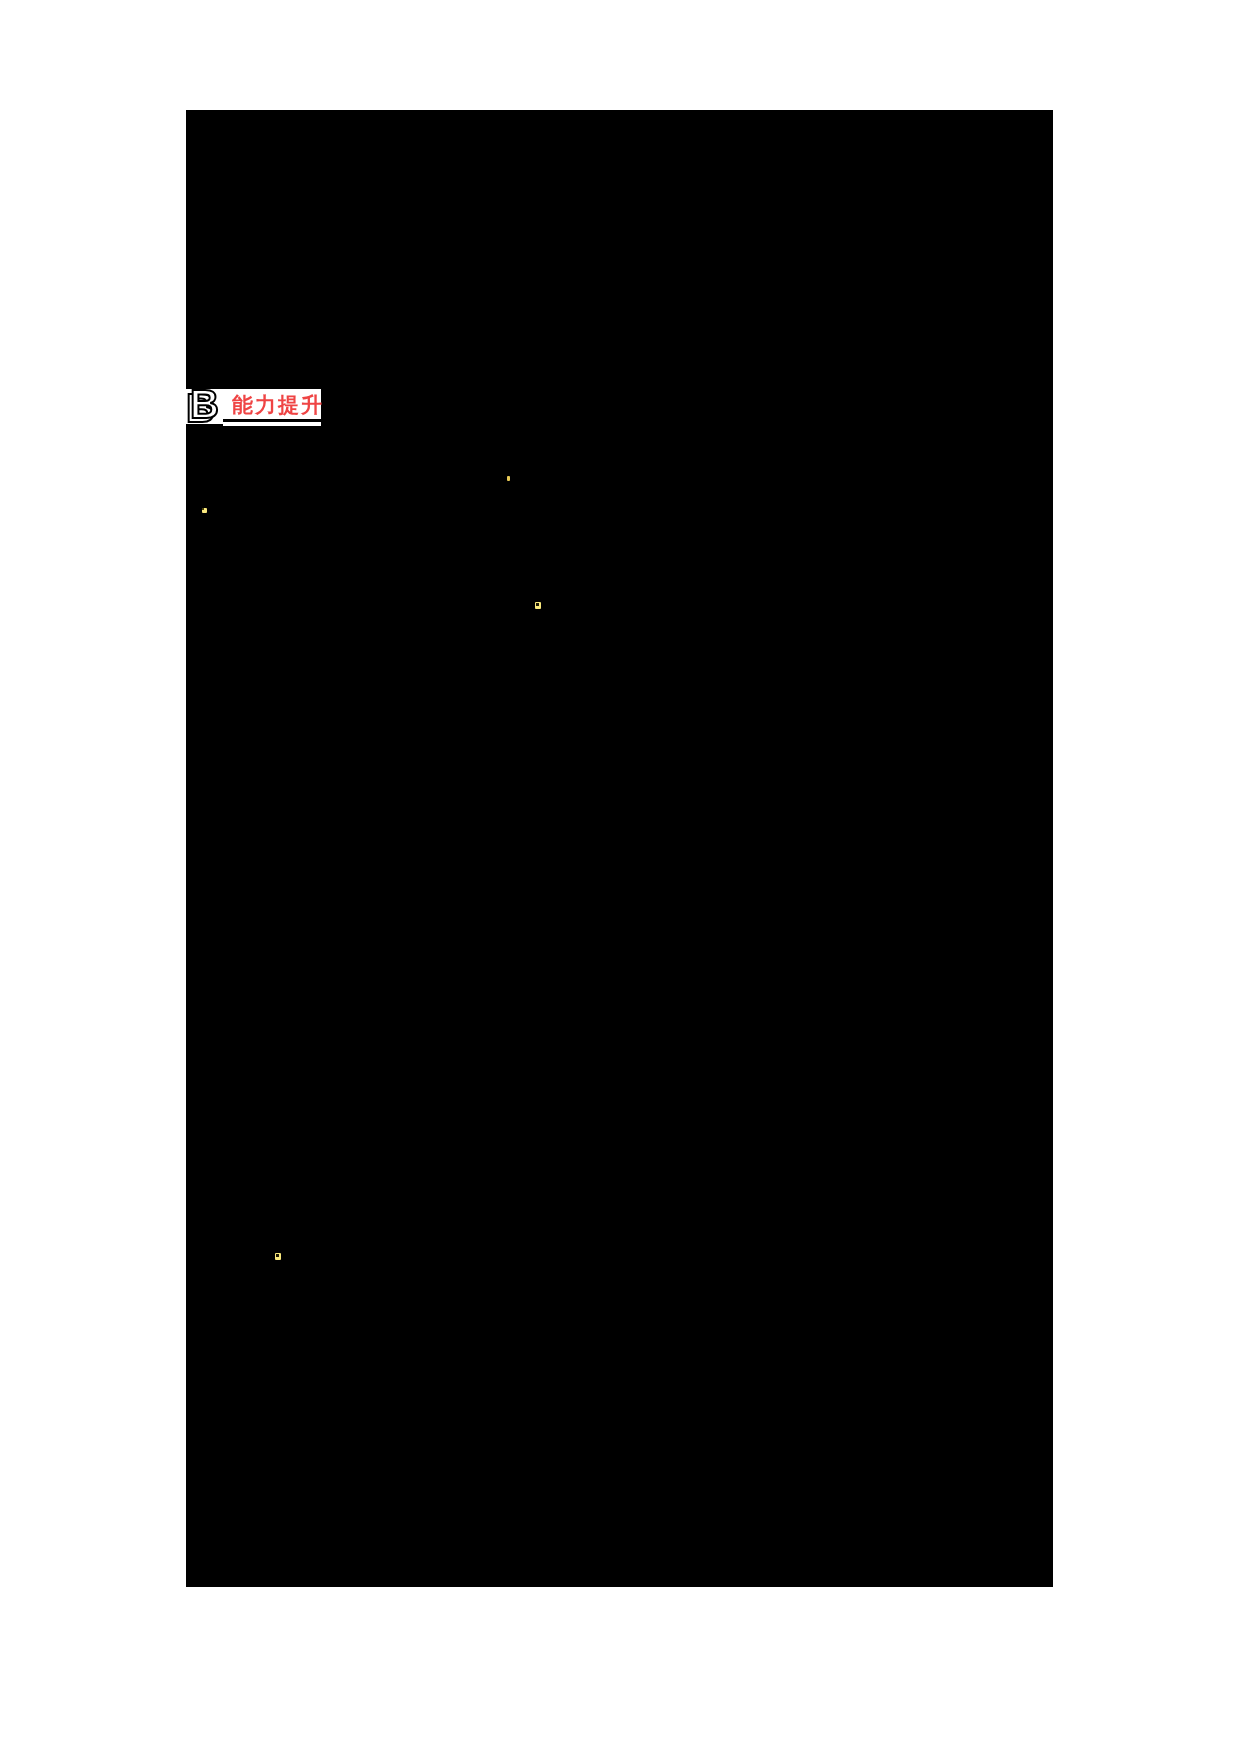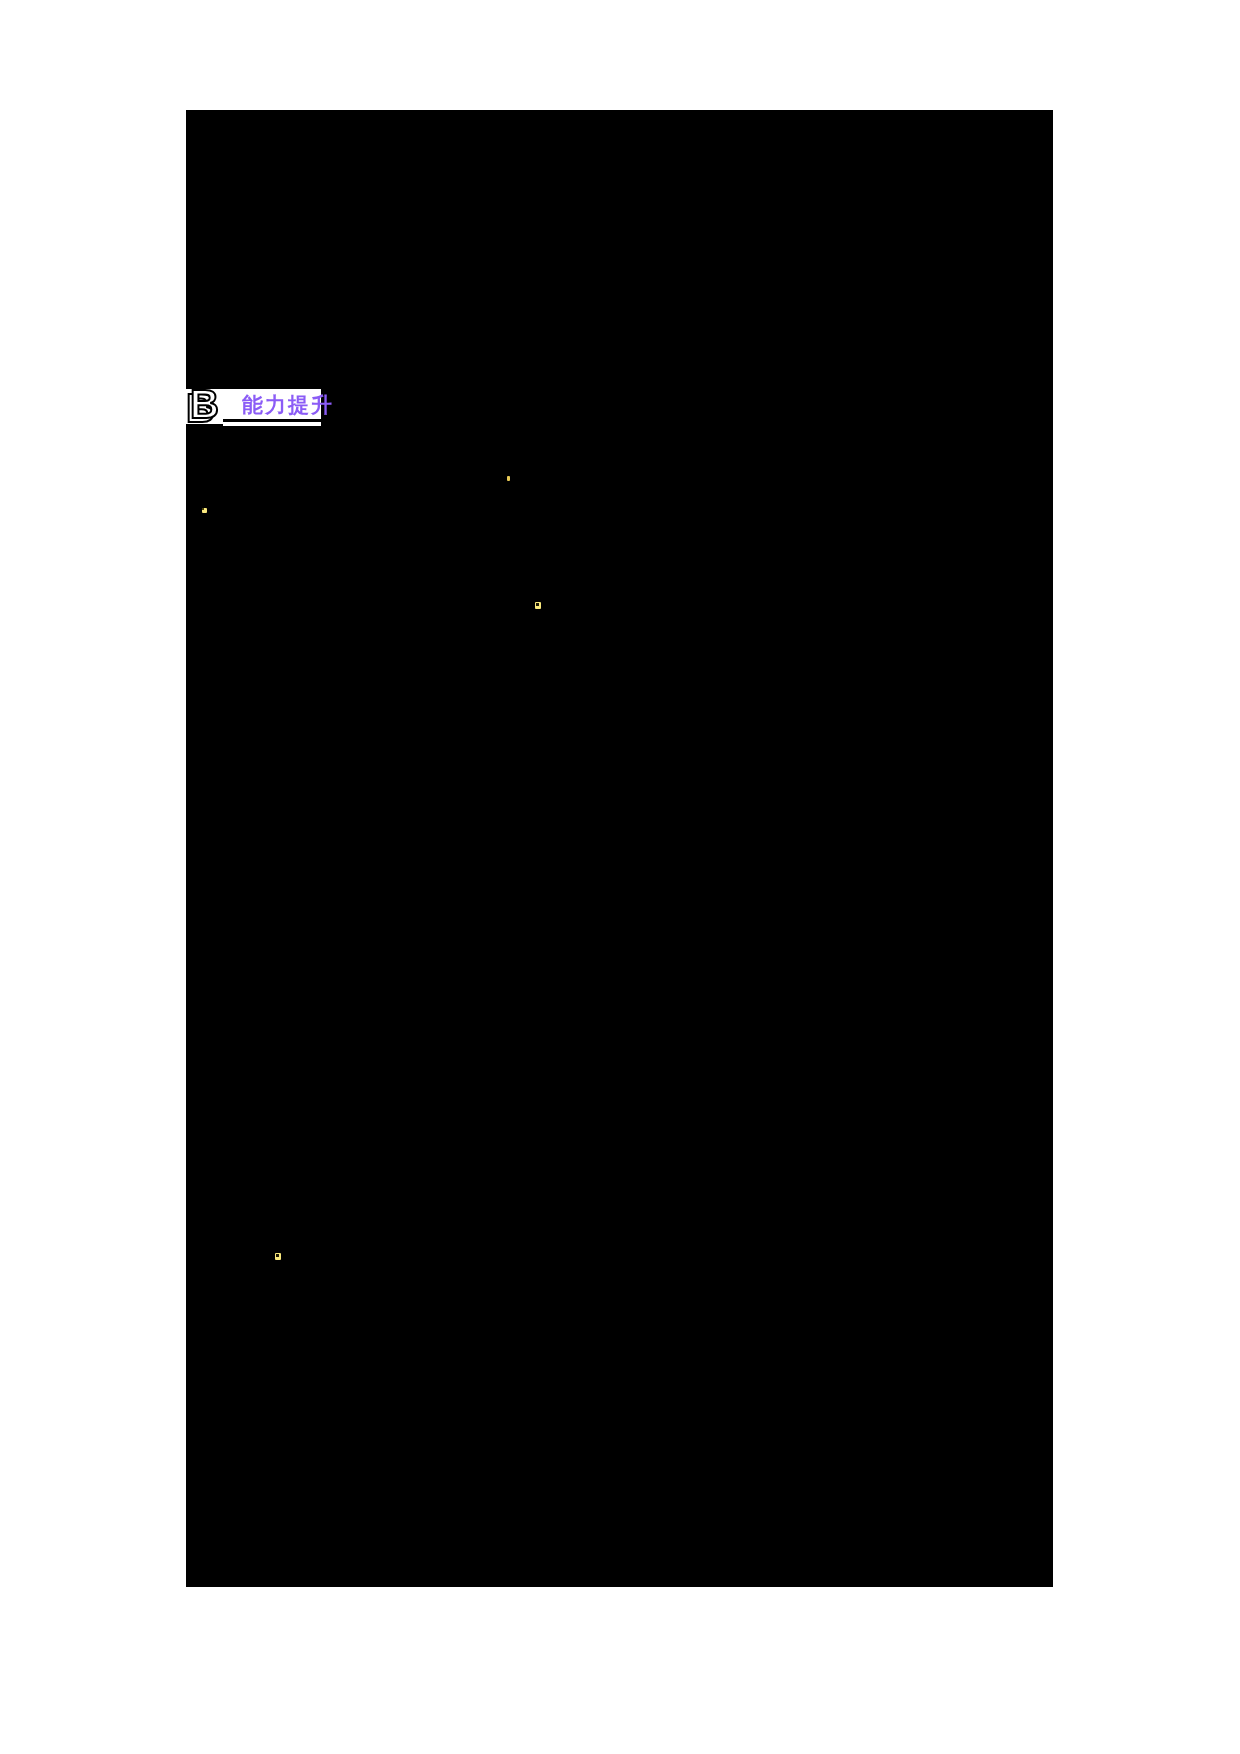--- a/index.html
+++ b/index.html
@@ -58,24 +58,24 @@
     font-family: "Liberation Sans", "DejaVu Sans", sans-serif;
     font-weight: bold;
     font-size: 40px;
     line-height: 1;
     color: #ffffff;
     -webkit-text-stroke: 2px #000000;
   }
   .badge-b .b-shadow { transform: translate(-4px, 4px); }
   .badge-title {
     position: absolute;
-    left: 56px; top: 5px;
+    left: 46px; top: 5px;
     font-size: 21px;
     font-weight: bold;
-    color: #8b5cf6;
+    color: #ef4444;
     letter-spacing: 2px;
     white-space: nowrap;
     line-height: 1;
   }
   
   .marks-layer { position: absolute; left: 0; top: 0; width: 100%; height: 100%; }
   .mark { position: absolute; border-radius: 1px; }
   .mark-inner { position: absolute; }
 </style>
 </head>

